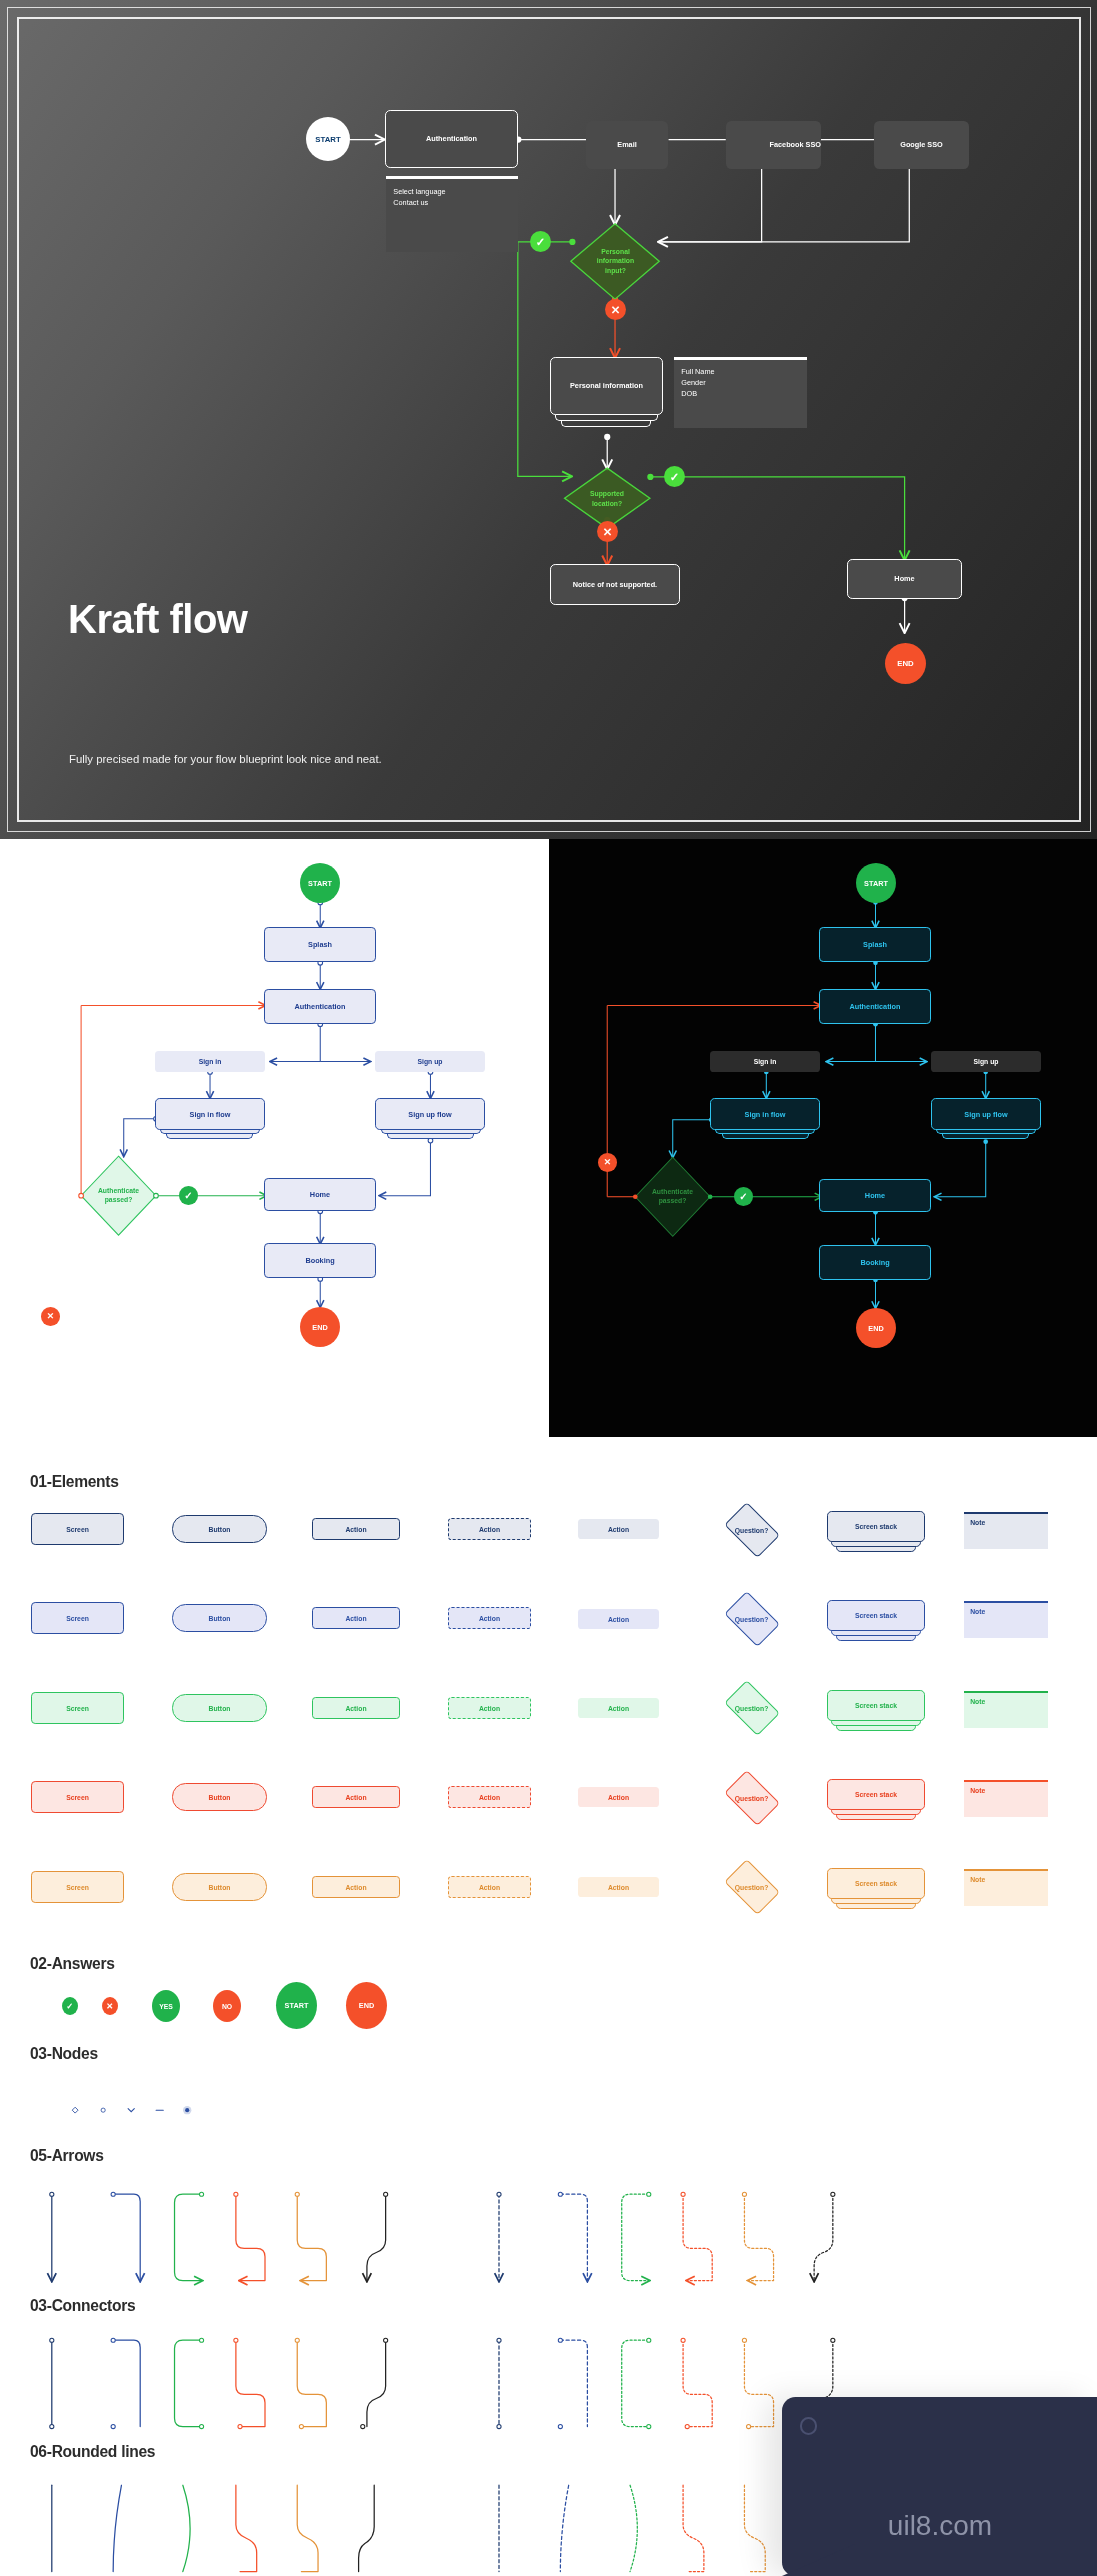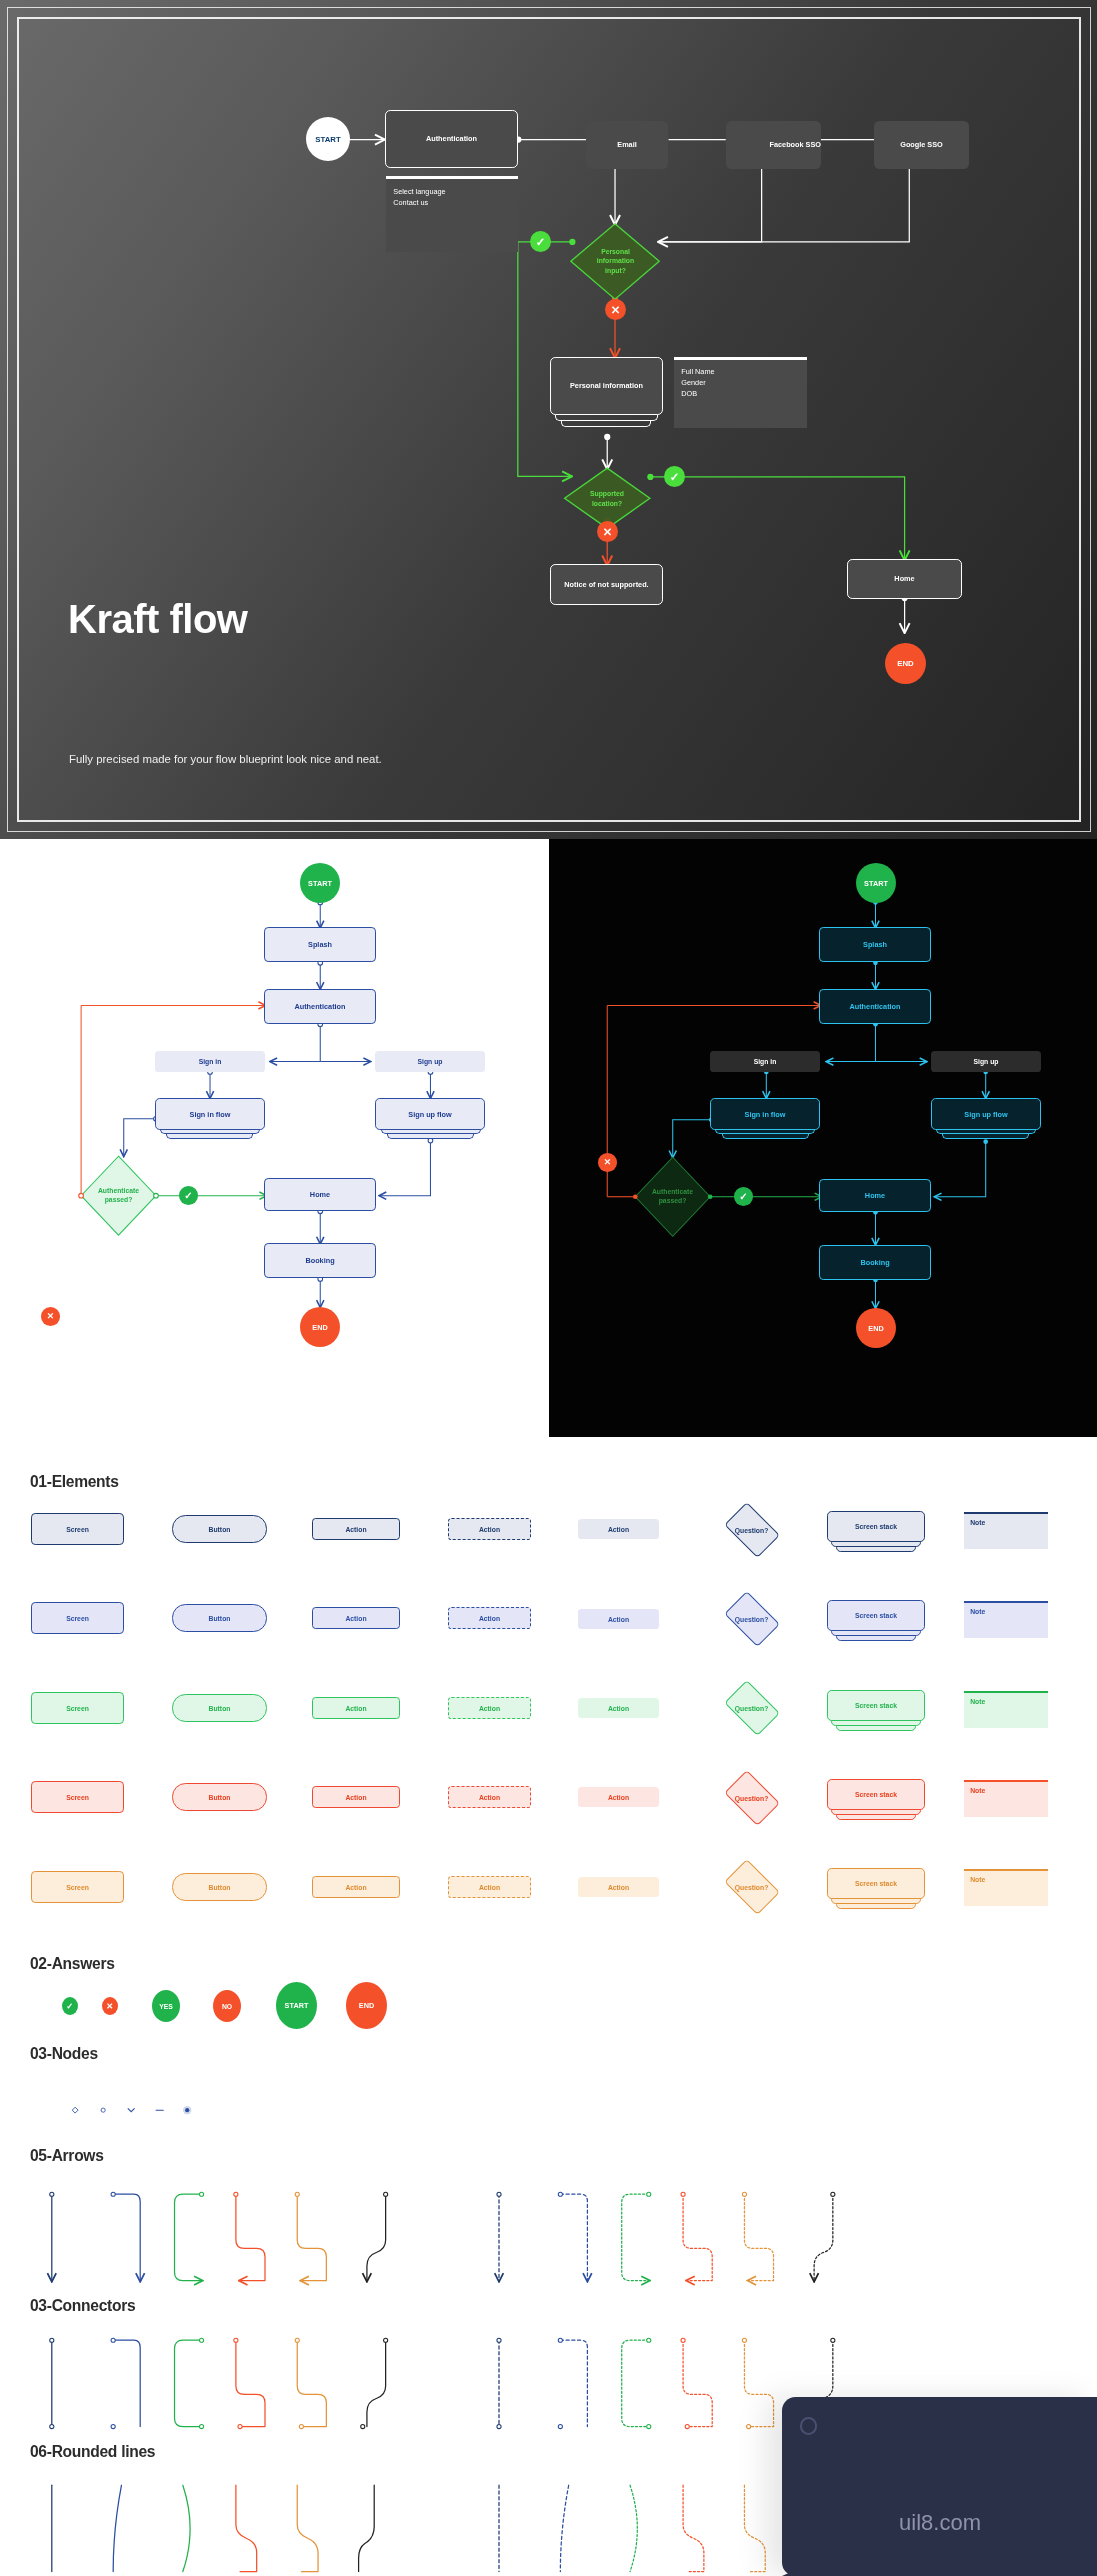--- a/index.html
+++ b/index.html
@@ -121,21 +121,21 @@
   .wm {
     position:absolute; left:782px; top:2397px; width:316px; height:179px;
     background:#2b3049; border-radius:13.5px 0 0 13.5px;
     box-shadow:-15.6px 0 31px rgba(0,0,0,.10);
   }
   .wm-o { position:absolute; left:17.7px; top:20px; width:17.7px; height:17.7px;
           border-radius:50%; border:2.6px solid #4a5070; }
   .wm-main { position:absolute; left:0; right:0; top:50px; text-align:center;
              color:#8e93a8; font-size:41px; font-weight:800; letter-spacing:1px; }
   .wm-sub { position:absolute; left:0; right:0; top:113px; text-align:center;
-            color:#8e93a8; font-size:22px; font-weight:400; }
+            color:#8e93a8; font-size:28px; font-weight:400; }
   .wm-tail { position:absolute; left:782px; top:2544px; width:73px; height:32px;
              background:#2b3049; clip-path:polygon(100% 0,100% 100%,0 100%); }
 </style>
 </head>
 <body>
 
 <div class="hero">
   <div class="hero-frame-outer"></div>
   <div class="hero-frame-inner"></div>
 
@@ -243,21 +243,21 @@
   </div>
   <div style="position:absolute;left:555px;top:415px;width:103px;height:6.2px;border:1px solid #fff;border-top:none;border-radius:0 0 4.7px 4.7px;"></div>
   <div style="position:absolute;left:561px;top:421px;width:90px;height:6.2px;border:1px solid #fff;border-top:none;border-radius:0 0 4.7px 4.7px;"></div>
 
   <div class="hpanel" style="left:674px; top:357px; width:133px; height:71px; padding-top:7.3px;">
     <div>Full Name</div>
     <div>Gender</div>
     <div>DOB</div>
   </div>
 
-  <div class="hnode" style="left:550px; top:564px; width:113px; height:41px;">
+  <div class="hnode" style="left:550px; top:564px; width:130px; height:41px;">
     <span>Notice of not supported.</span>
   </div>
   <div class="hnode" style="left:847px; top:559px; width:115px; height:40px;">
     <span>Home</span>
   </div>
   <div class="hend" style="left:885px; top:643px;">
     <span>END</span>
   </div>
 
   <div class="hero-title">Kraft flow</div>

